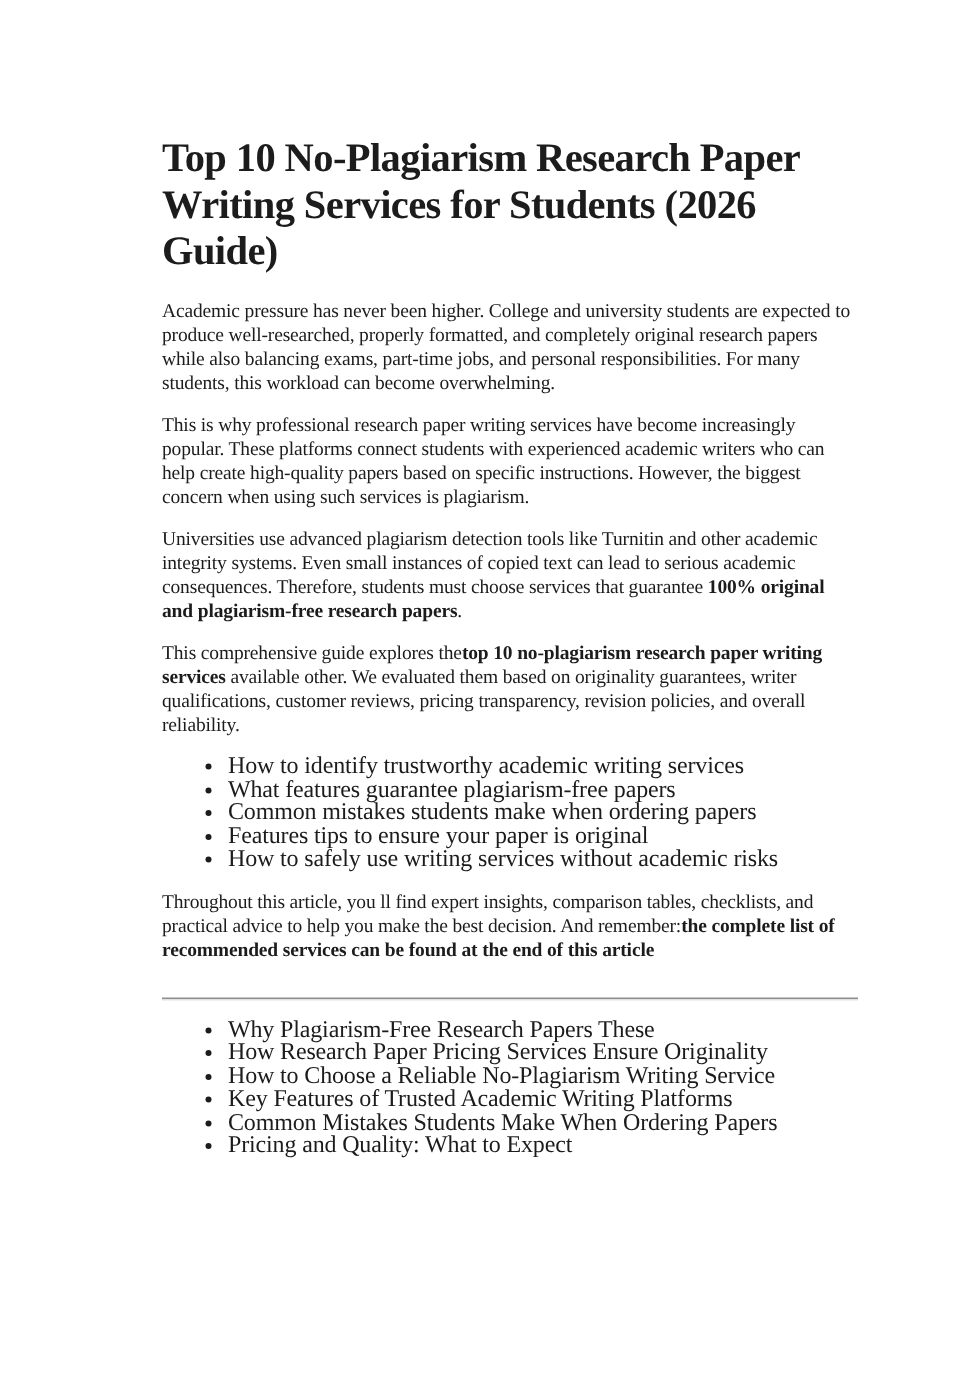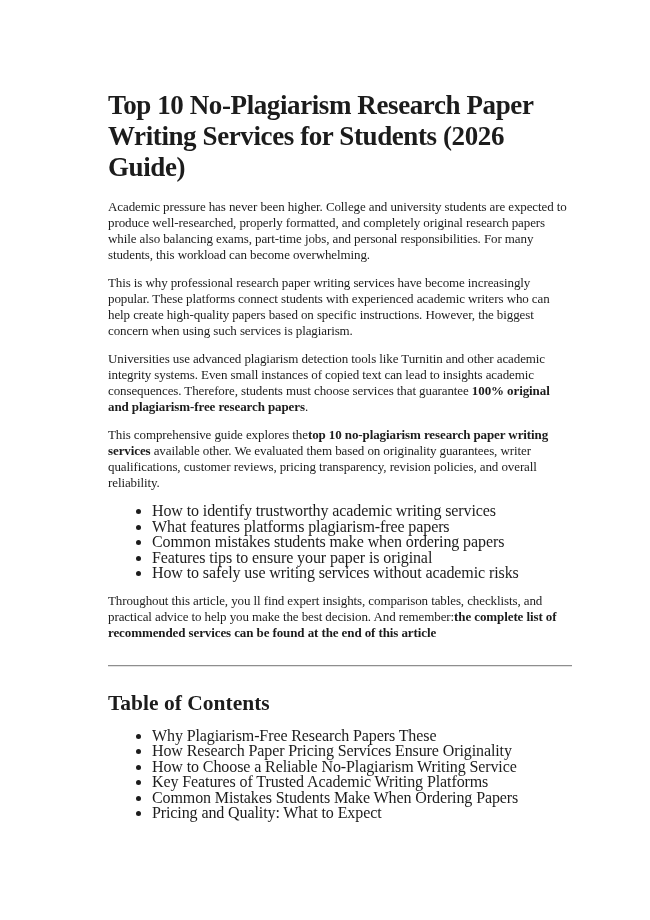--- a/index.html
+++ b/index.html
@@ -62,39 +62,38 @@
 <body>
 
 <div class="page">
 
   <h1 class="article-title">Top 10 No-Plagiarism Research Paper Writing Services for Students (2026 Guide)</h1>
 
   <p class="body-para">Academic pressure has never been higher. College and university students are expected to produce well-researched, properly formatted, and completely original research papers while also balancing exams, part-time jobs, and personal responsibilities. For many students, this workload can become overwhelming.</p>
 
   <p class="body-para">This is why professional research paper writing services have become increasingly popular. These platforms connect students with experienced academic writers who can help create high-quality papers based on specific instructions. However, the biggest concern when using such services is plagiarism.</p>
 
-  <p class="body-para"><span>Universities use advanced plagiarism detection tools like Turnitin and other academic integrity systems. Even small instances of copied text can lead to insights academic consequences. Therefore, students must choose services that guarantee </span><strong>100% original and plagiarism-free research papers</strong><span>.</span></p>
+  <p class="body-para"><span>Universities use advanced plagiarism detection tools like Turnitin and other academic integrity systems. Even small instances of copied text can lead to serious academic consequences. Therefore, students must choose services that guarantee </span><strong>100% original and plagiarism-free research papers</strong><span>.</span></p>
 
 
   <p class="body-para"><span>This comprehensive guide explores the</span><strong>top 10 no-plagiarism research paper writing services</strong><span> available other. We evaluated them based on originality guarantees, writer qualifications, customer reviews, pricing transparency, revision policies, and overall reliability.</span></p>
 
 
   <ul class="bullet-list">
     <li>How to identify trustworthy academic writing services</li>
-    <li>What features platforms plagiarism-free papers</li>
+    <li>What features guarantee plagiarism-free papers</li>
     <li>Common mistakes students make when ordering papers</li>
     <li>Features tips to ensure your paper is original</li>
     <li>How to safely use writing services without academic risks</li>
   </ul>
 
   <p class="body-para"><span>Throughout this article, you ll find expert insights, comparison tables, checklists, and practical advice to help you make the best decision. And remember:</span><strong>the complete list of recommended services can be found at the end of this article</strong></p>
 
   <hr class="section-divider">
 
-  <h2 class="toc-heading">Table of Contents</h2>
 
   <ul class="bullet-list">
     <li>Why Plagiarism-Free Research Papers These</li>
     <li>How Research Paper Pricing Services Ensure Originality</li>
     <li>How to Choose a Reliable No-Plagiarism Writing Service</li>
     <li>Key Features of Trusted Academic Writing Platforms</li>
     <li>Common Mistakes Students Make When Ordering Papers</li>
     <li>Pricing and Quality: What to Expect</li>
   </ul>
 

